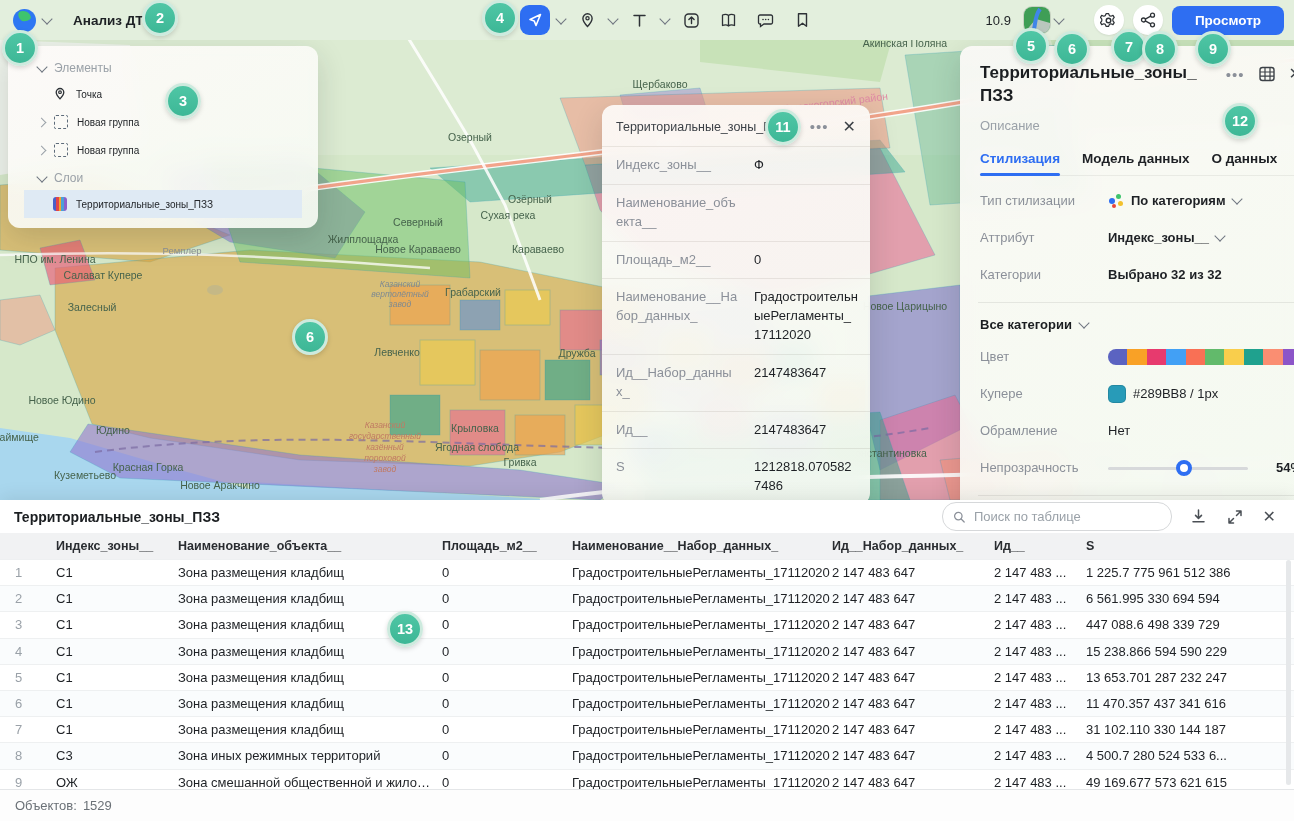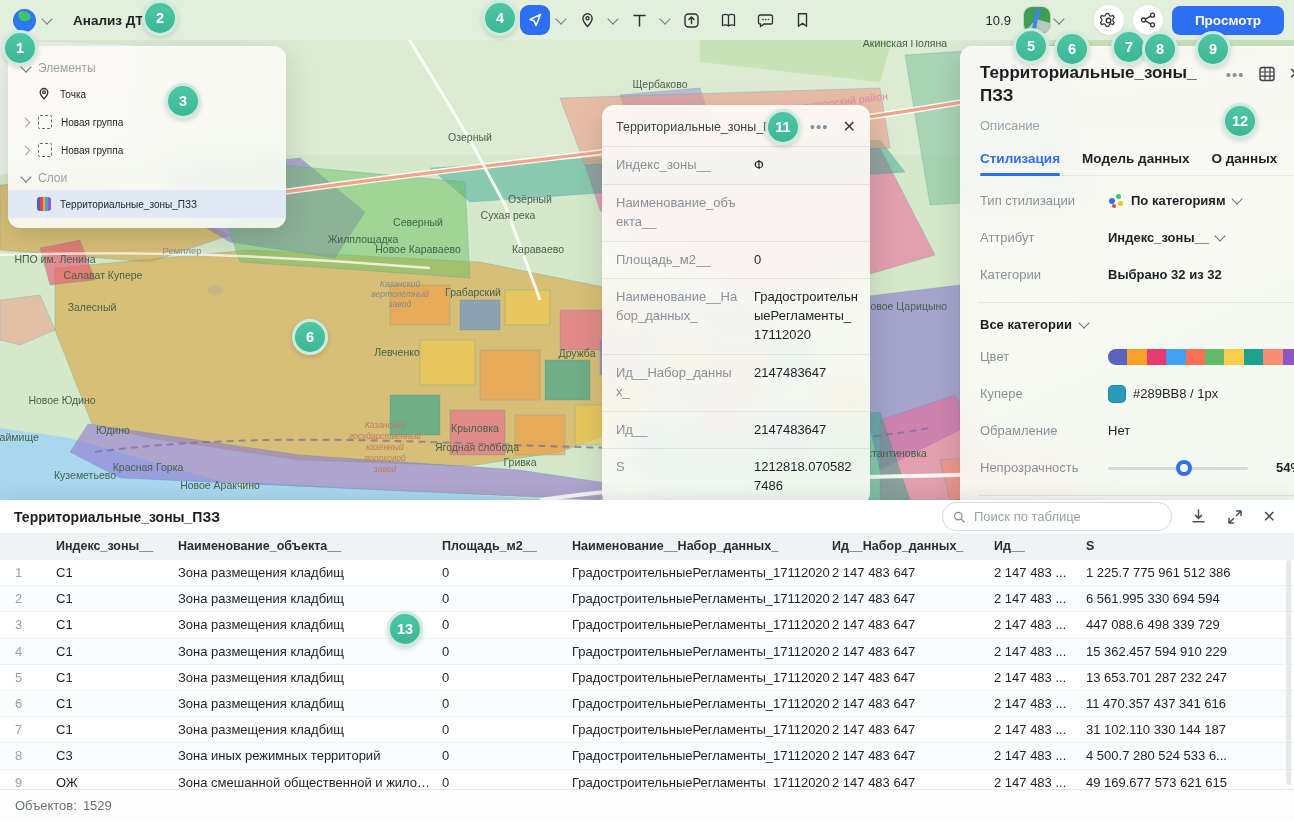--- a/index.html
+++ b/index.html
@@ -23,21 +23,21 @@
   .basemap-thumb{width:26px;height:26px;border-radius:8px;overflow:hidden;box-shadow:0 0 0 1px rgba(0,0,0,.12);}
   .circ-btn{width:30px;height:30px;border-radius:50%;background:#fff;display:flex;align-items:center;
             justify-content:center;box-shadow:0 1px 2px rgba(0,0,0,.08);}
   .primary-btn{height:29px;padding:0 23px;border:none;border-radius:8px;background:#2e6ef2;color:#fff;
                font-size:13.5px;font-weight:600;font-family:inherit;}
   
   .glass{position:absolute;border-radius:12px;
          background:linear-gradient(155deg,rgba(253,250,248,.92),rgba(246,250,243,.92));
          backdrop-filter:blur(10px);box-shadow:0 10px 30px rgba(30,40,40,.16);}
   
-  .left-panel{left:8px;top:46px;width:278px;padding:8px 0 10px;z-index:20;}
+  .left-panel{left:8px;top:46px;width:278px;padding:8px 16px 10px;z-index:20;}
   .lp-section{font-size:12px;color:#9aa1a8;display:flex;align-items:center;gap:8px;
               padding:7px 14px 5px;}
   .lp-item{display:flex;align-items:center;gap:8px;padding:6px 14px;font-size:10px;color:#23262a;cursor:pointer;}
   .lp-item.selected{background:#dfeaf4;}
   .lp-chev{width:6px;height:6px;border-right:1.4px solid #9aa1a8;border-bottom:1.4px solid #9aa1a8;
            transform:rotate(-45deg);flex:0 0 auto;}
   .lp-indent{width:6px;flex:0 0 auto;}
   .icon16{width:16px;height:16px;flex:0 0 auto;display:flex;align-items:center;justify-content:center;}
   .group-icon{width:12px;height:12px;border:1.5px dashed #5d6b7a;border-radius:2px;}
   .stripes-icon{width:14px;height:14px;border-radius:3px;
@@ -562,21 +562,21 @@
           <span class="c7">447 088.6 498 339 729</span>
         </div>
         <div class="trow">
           <span class="c0">4</span>
           <span class="c1">С1</span>
           <span class="c2">Зона размещения кладбищ</span>
           <span class="c3">0</span>
           <span class="c4">ГрадостроительныеРегламенты_17112020</span>
           <span class="c5">2 147 483 647</span>
           <span class="c6">2 147 483 ...</span>
-          <span class="c7">15 362.457 594 910 229</span>
+          <span class="c7">15 238.866 594 590 229</span>
         </div>
         <div class="trow">
           <span class="c0">5</span>
           <span class="c1">С1</span>
           <span class="c2">Зона размещения кладбищ</span>
           <span class="c3">0</span>
           <span class="c4">ГрадостроительныеРегламенты_17112020</span>
           <span class="c5">2 147 483 647</span>
           <span class="c6">2 147 483 ...</span>
           <span class="c7">13 653.701 287 232 247</span>

